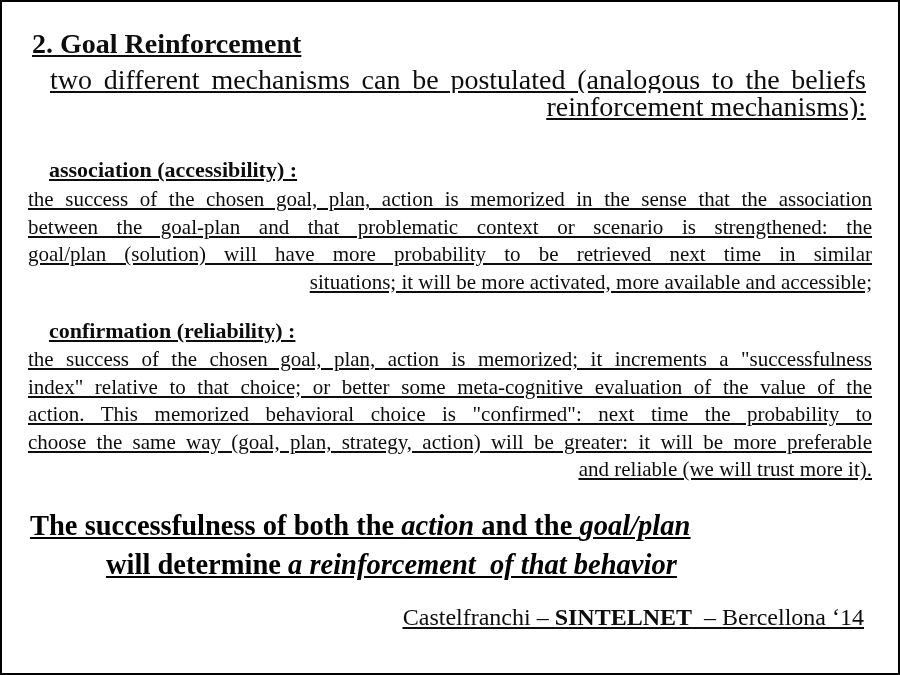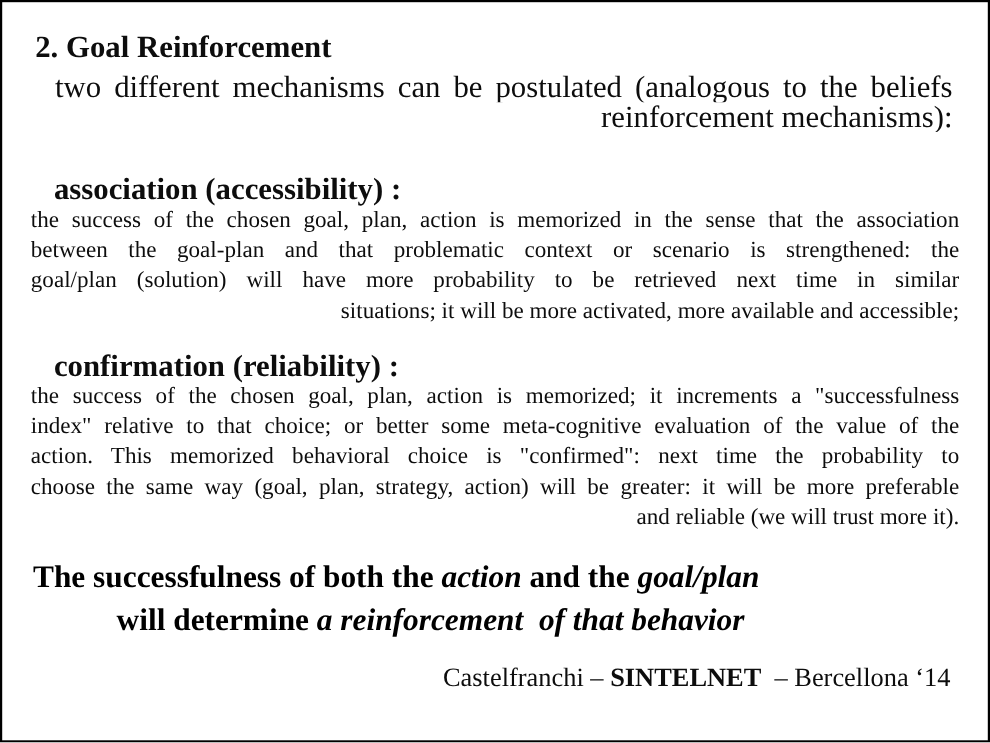--- a/index.html
+++ b/index.html
@@ -1,15 +1,15 @@
 <!DOCTYPE html>
 <html><head>
 <meta charset="utf-8">
 <style>
-  * { margin: 0; padding: 0; box-sizing: border-box; }
+  * { margin: 0; padding: 0; box-sizing: border-box; text-decoration: underline; }
   html, body { background: #ffffff; }
   body {
     width: 900px; height: 675px;
     font-family: "Liberation Serif", "DejavU Serif", serif;
   }
   .slide {
     position: relative;
     width: 900px; height: 675px;
     background: #ffffff;
     border: 2px solid #000000;
@@ -20,21 +20,21 @@
   .title {
     position: absolute; left: 30px; top: 26px;
     font-size: 28px; font-weight: bold;
   }
   .intro {
     position: absolute; left: 48px; top: 64px; width: 816px;
     font-size: 28px; line-height: 27px;
   }
   .sec-heading {
     position: absolute; left: 47px;
-    font-size: 28px; font-weight: bold;
+    font-size: 22px; font-weight: bold;
   }
   .heading-assoc { top: 155px; }
   .heading-conf  { top: 316px; text-align: center; }
   .sec-body {
     position: absolute; left: 26px; width: 844px;
     font-size: 21px; line-height: 27.5px;
   }
   .body-assoc { top: 184px; }
   .body-conf  { top: 344px; }
   .line {

